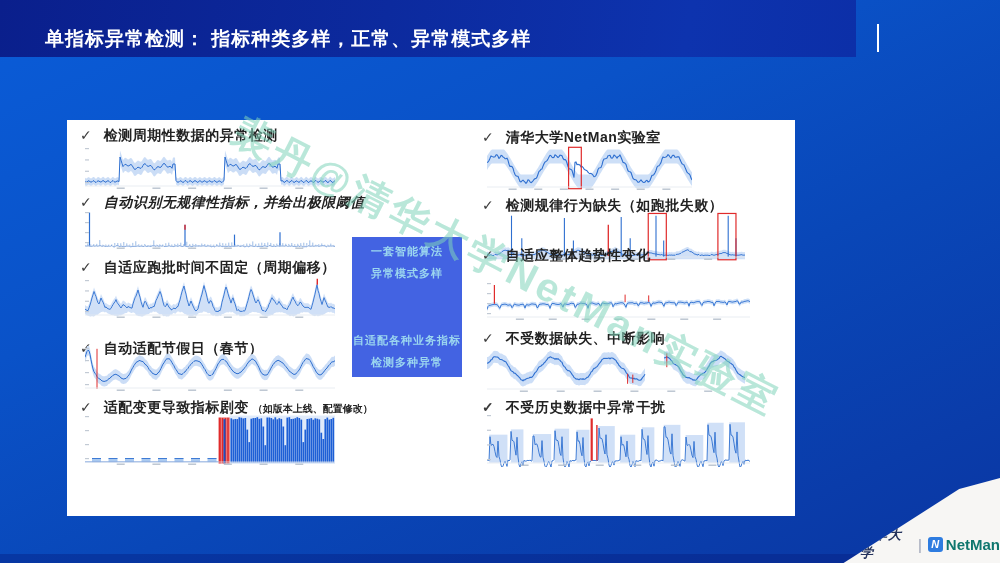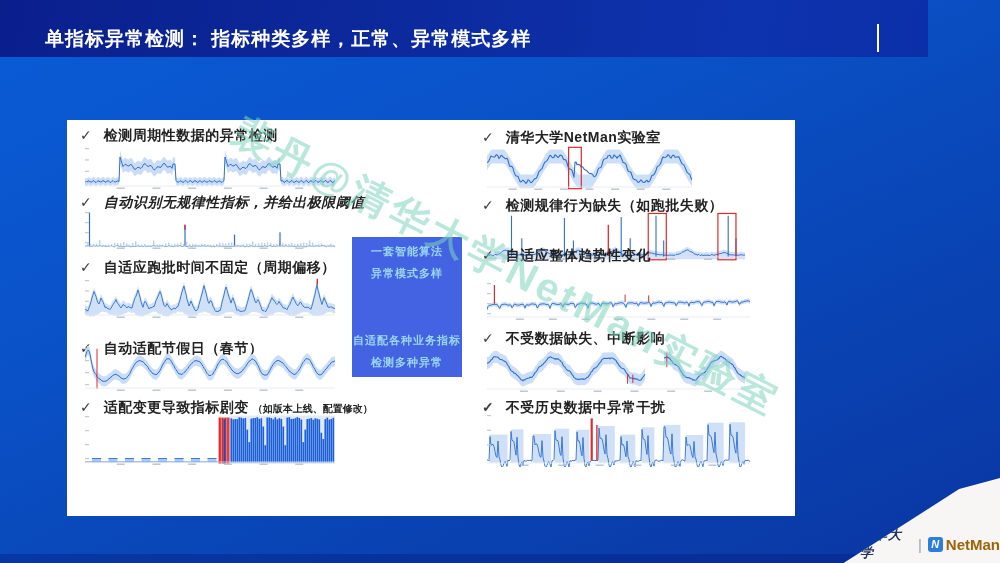--- a/index.html
+++ b/index.html
@@ -1,20 +1,20 @@
 <!DOCTYPE html>
 <html><head>
 <meta charset="utf-8">
 <style>
   html,body{margin:0;padding:0;background:#222;}
   .slide{position:relative;width:1000px;height:563px;overflow:hidden;
     font-family:"Liberation Sans","DejaVu Sans",sans-serif;
     background:linear-gradient(155deg,#0a5cd8 0%,#0a52c8 35%,#0947b8 60%,#0a3caa 85%,#0a36a2 100%);}
   
-  .header{position:absolute;left:0;top:0;width:928px;height:57px;
+  .header{position:absolute;left:0;top:0;width:856px;height:57px;
     background:linear-gradient(100deg,#0a1f8c 0%,#0c2a9e 45%,#0d33ae 80%,#0c2fa8 100%);}
   .title{position:absolute;left:45px;top:26px;color:#ffffff;font-size:19px;font-weight:bold;letter-spacing:1px;white-space:nowrap;}
   .title-tick{position:absolute;left:877px;top:24px;width:2px;height:28px;background:#ffffff;}
   .bottom-strip{position:absolute;left:0;bottom:0;width:1000px;height:9px;background:rgba(6,26,124,0.38);}
   
   .panel{position:absolute;left:67px;top:120px;width:728px;height:396px;background:#ffffff;}
   .item{position:absolute;white-space:nowrap;}
   .check{color:#3c3c3c;font-size:14px;font-weight:bold;margin-right:12px;}
   .lbl{color:#222222;font-size:14px;font-weight:bold;letter-spacing:0.5px;}
   .note{color:#222222;font-size:10px;font-weight:bold;margin-left:4px;}
@@ -30,21 +30,21 @@
   
   .corner{position:absolute;left:830px;top:478px;width:170px;height:85px;background:#f7f6f4;
     clip-path:polygon(100% 0,76% 13%,8% 100%,100% 100%);z-index:4;}
   .corner-inner{position:absolute;left:30px;top:48px;display:flex;align-items:center;gap:6px;}
   .tsinghua{font-family:"DejaVu Serif","Liberation Serif",serif;font-style:italic;font-weight:bold;
     font-size:13px;color:#26345e;letter-spacing:1px;}
   .logo-sep{color:#9aa2b4;font-size:15px;}
   .netman{display:flex;align-items:center;gap:3px;}
   .nm-icon{width:15px;height:15px;border-radius:3px;background:#2e7ce0;color:#ffffff;
     font-size:11px;font-weight:bold;font-style:italic;display:flex;align-items:center;justify-content:center;}
-  .nm-text{font-size:15px;font-weight:800;color:#a16207;letter-spacing:0;}
+  .nm-text{font-size:15px;font-weight:800;color:#0f766e;letter-spacing:0;}
 </style>
 </head>
 <body>
 
 <div class="slide">
 
   <div class="header">
     <div class="title">单指标异常检测： 指标种类多样，正常、异常模式多样</div>
   </div>
   <div class="title-tick"></div>

